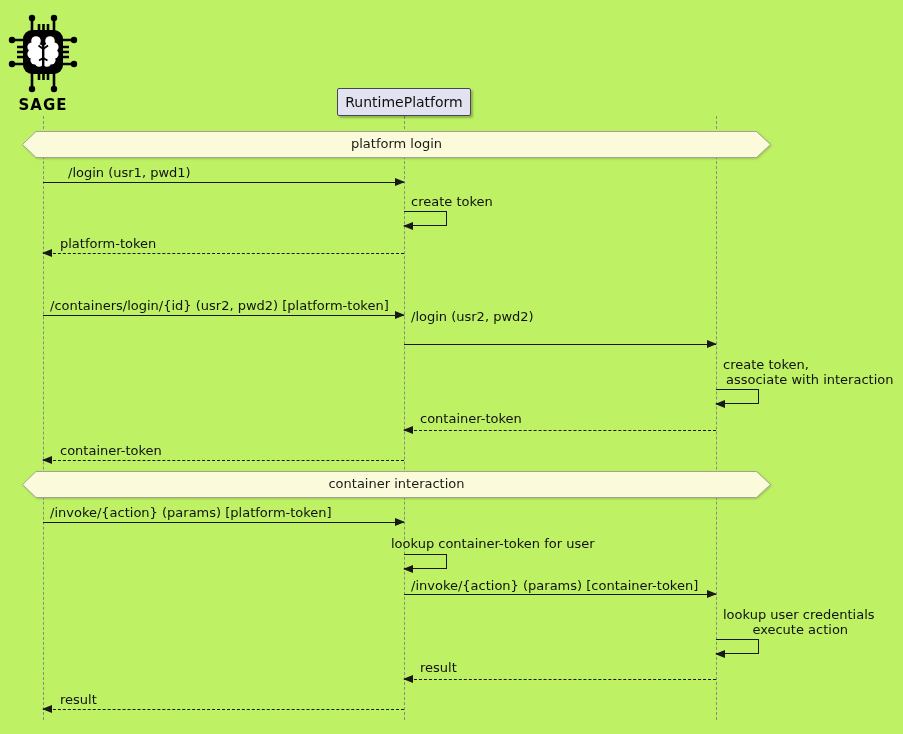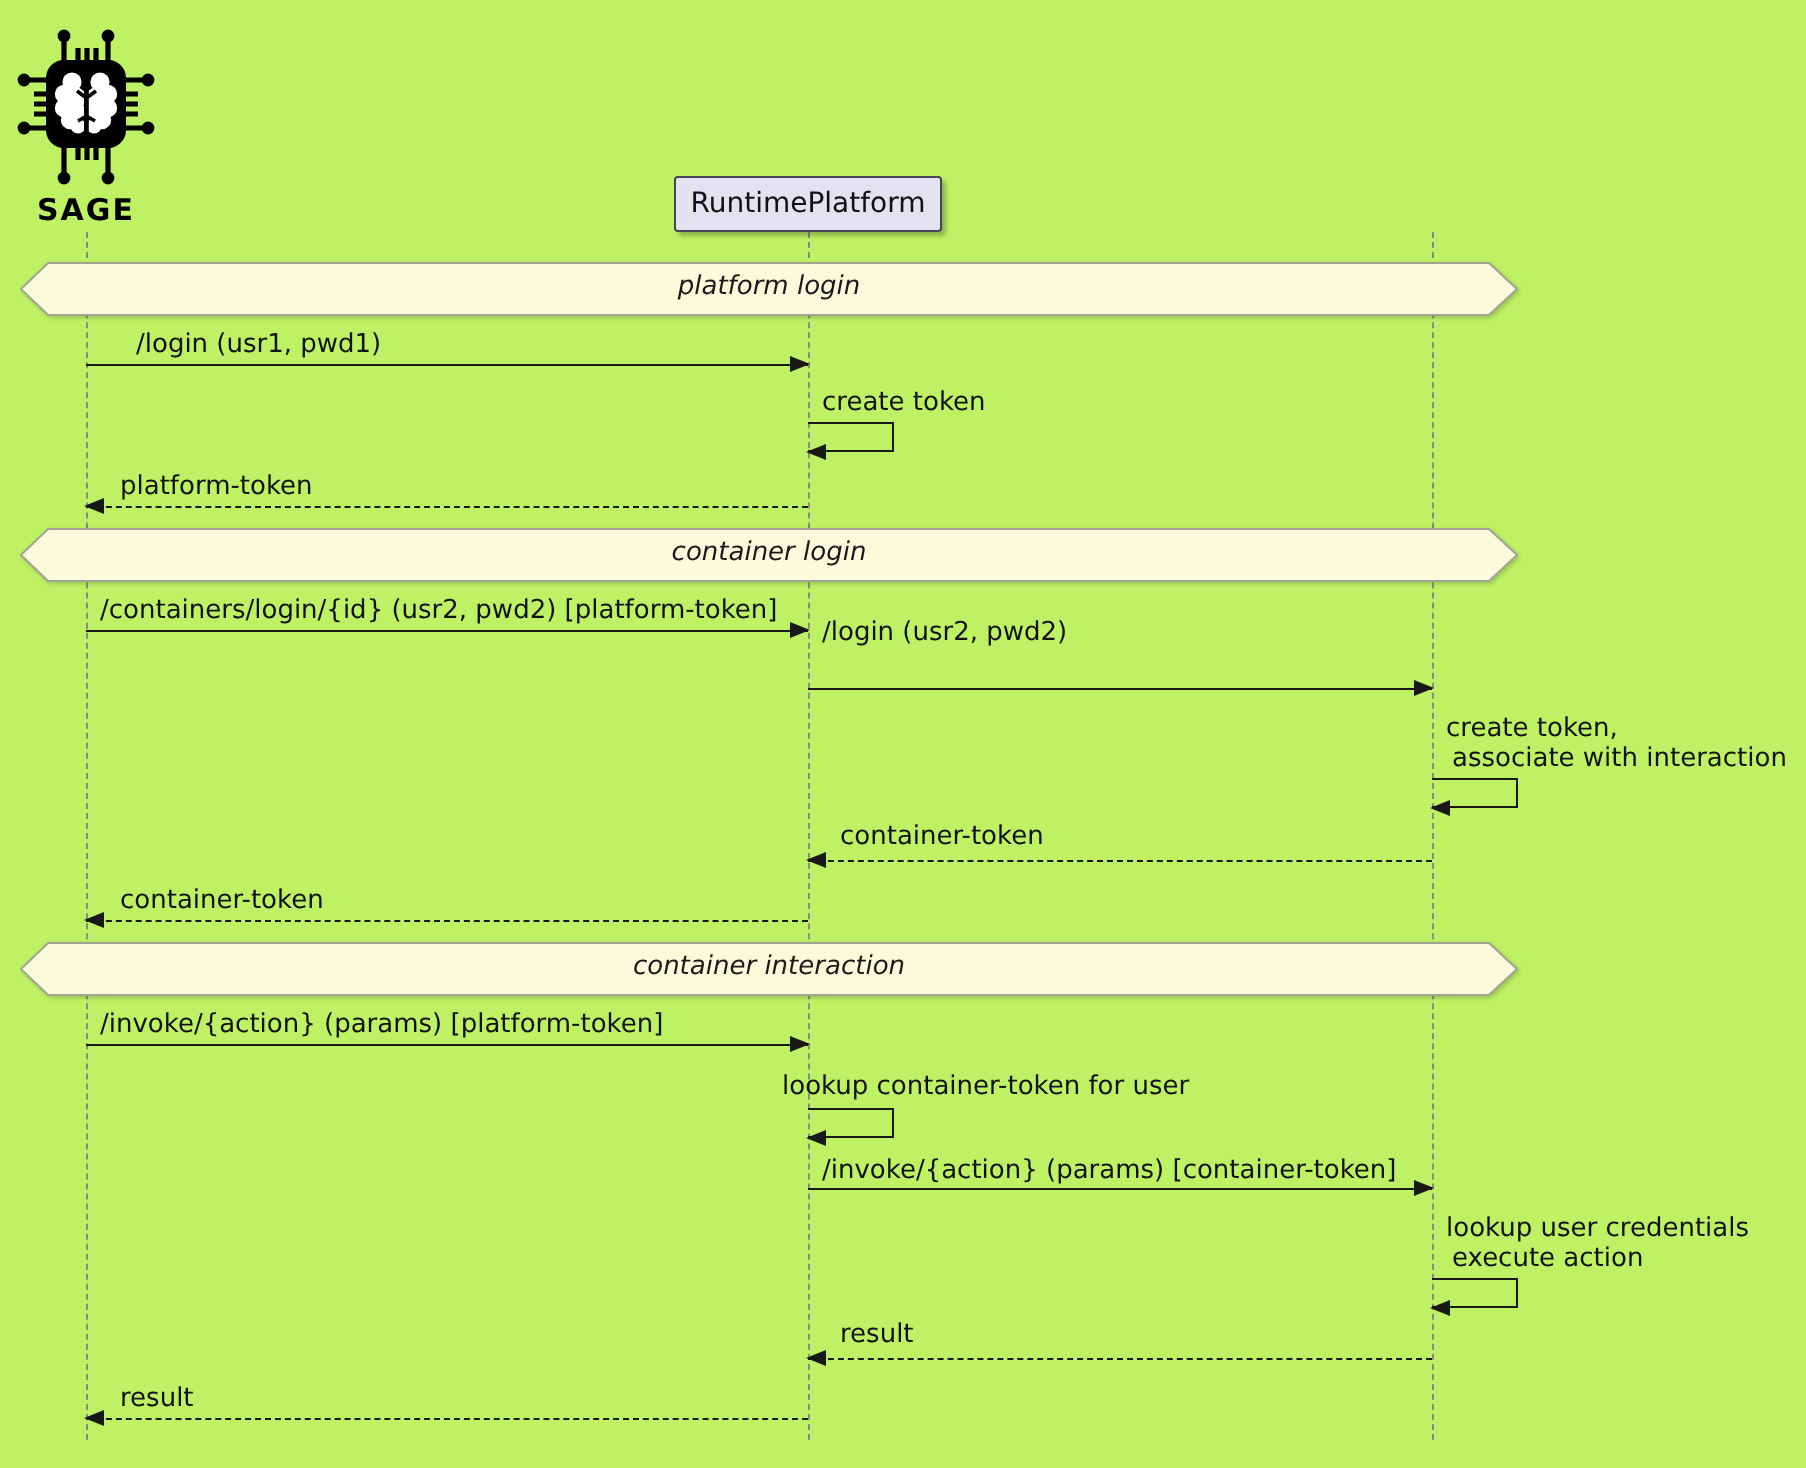--- a/index.html
+++ b/index.html
@@ -14,21 +14,21 @@
     background:#E2E2F0;border:1px solid #46465a;border-radius:2px;
     box-shadow:2px 2px 2px rgba(0,0,0,.25);
     display:flex;align-items:center;justify-content:center;
     font-size:14px;color:#111;}
 
   
   .actor-label{position:absolute;font-size:15px;font-weight:bold;color:#000;
     letter-spacing:1px;text-align:center;}
 
   
-  .divider{position:absolute;left:10px;width:749px;height:24px;font-style:italic;}
+  .divider{position:absolute;left:22px;width:749px;height:24px;}
   .divider svg{position:absolute;left:0;top:0;filter:drop-shadow(1.5px 1.5px 1px rgba(0,0,0,.18));}
   .divider .lbl{position:absolute;width:100%;text-align:center;top:5px;
     font-size:13px;color:#1a1a1a;}
 
   
   .msg-label{position:absolute;font-size:13px;color:#111;white-space:nowrap;line-height:15px;}
   .msg-label span{display:block;}
   .msg-label span + span{margin-left:3px;}
   .msg-line{position:absolute;height:0;border-top:1px solid #181818;}
   .msg-line.dashed{border-top-style:dashed;}
@@ -111,26 +111,20 @@
   <div class="msg-label" style="left:411px;top:194px;text-align:right;">create token</div>
   <div class="self-loop" style="left:404px;top:211px;">
       <span class="head left"></span>
     </div>
 
   <div class="msg-label" style="left:60px;top:236px;">platform-token</div>
   <div class="msg-line dashed" style="left:43px;top:253px;width:361px;">
       <span class="head left"></span>
     </div>
 
-  <div class="divider" style="top:264px;">
-    <svg width="749" height="27">
-        <polygon points="14,0.5 734.5,0.5 748.5,13.5 734.5,26.5 14,26.5 0.5,13.5" fill="#FBFBDC" stroke="#A3A393" stroke-width="1"></polygon>
-      </svg>
-    <span class="lbl">container login</span>
-  </div>
 
   <div class="msg-label" style="left:50px;top:298px;">/containers/login/{id} (usr2, pwd2) [platform-token]</div>
   <div class="msg-line" style="left:43px;top:315px;width:361px;">
       <span class="head right"></span>
     </div>
 
   <div class="msg-label" style="left:411px;top:309px;">/login (usr2, pwd2)</div>
   <div class="msg-line" style="left:404px;top:344px;width:312px;">
       <span class="head right"></span>
     </div>
@@ -168,21 +162,21 @@
   <div class="msg-label" style="left:391px;top:536px;text-align:right;">lookup container-token for user</div>
   <div class="self-loop" style="left:404px;top:554px;">
       <span class="head left"></span>
     </div>
 
   <div class="msg-label" style="left:411px;top:578px;">/invoke/{action} (params) [container-token]</div>
   <div class="msg-line" style="left:404px;top:594px;width:312px;">
       <span class="head right"></span>
     </div>
 
-  <div class="msg-label" style="left:723px;top:607px;">
+  <div class="msg-label" style="left:723px;top:607px;text-align:center;">
     <span>lookup user credentials</span>
     <span>execute action</span>
   </div>
   <div class="self-loop" style="left:716px;top:639px;">
       <span class="head left"></span>
     </div>
 
   <div class="msg-label" style="left:420px;top:660px;">result</div>
   <div class="msg-line dashed" style="left:404px;top:679px;width:312px;">
       <span class="head left"></span>

